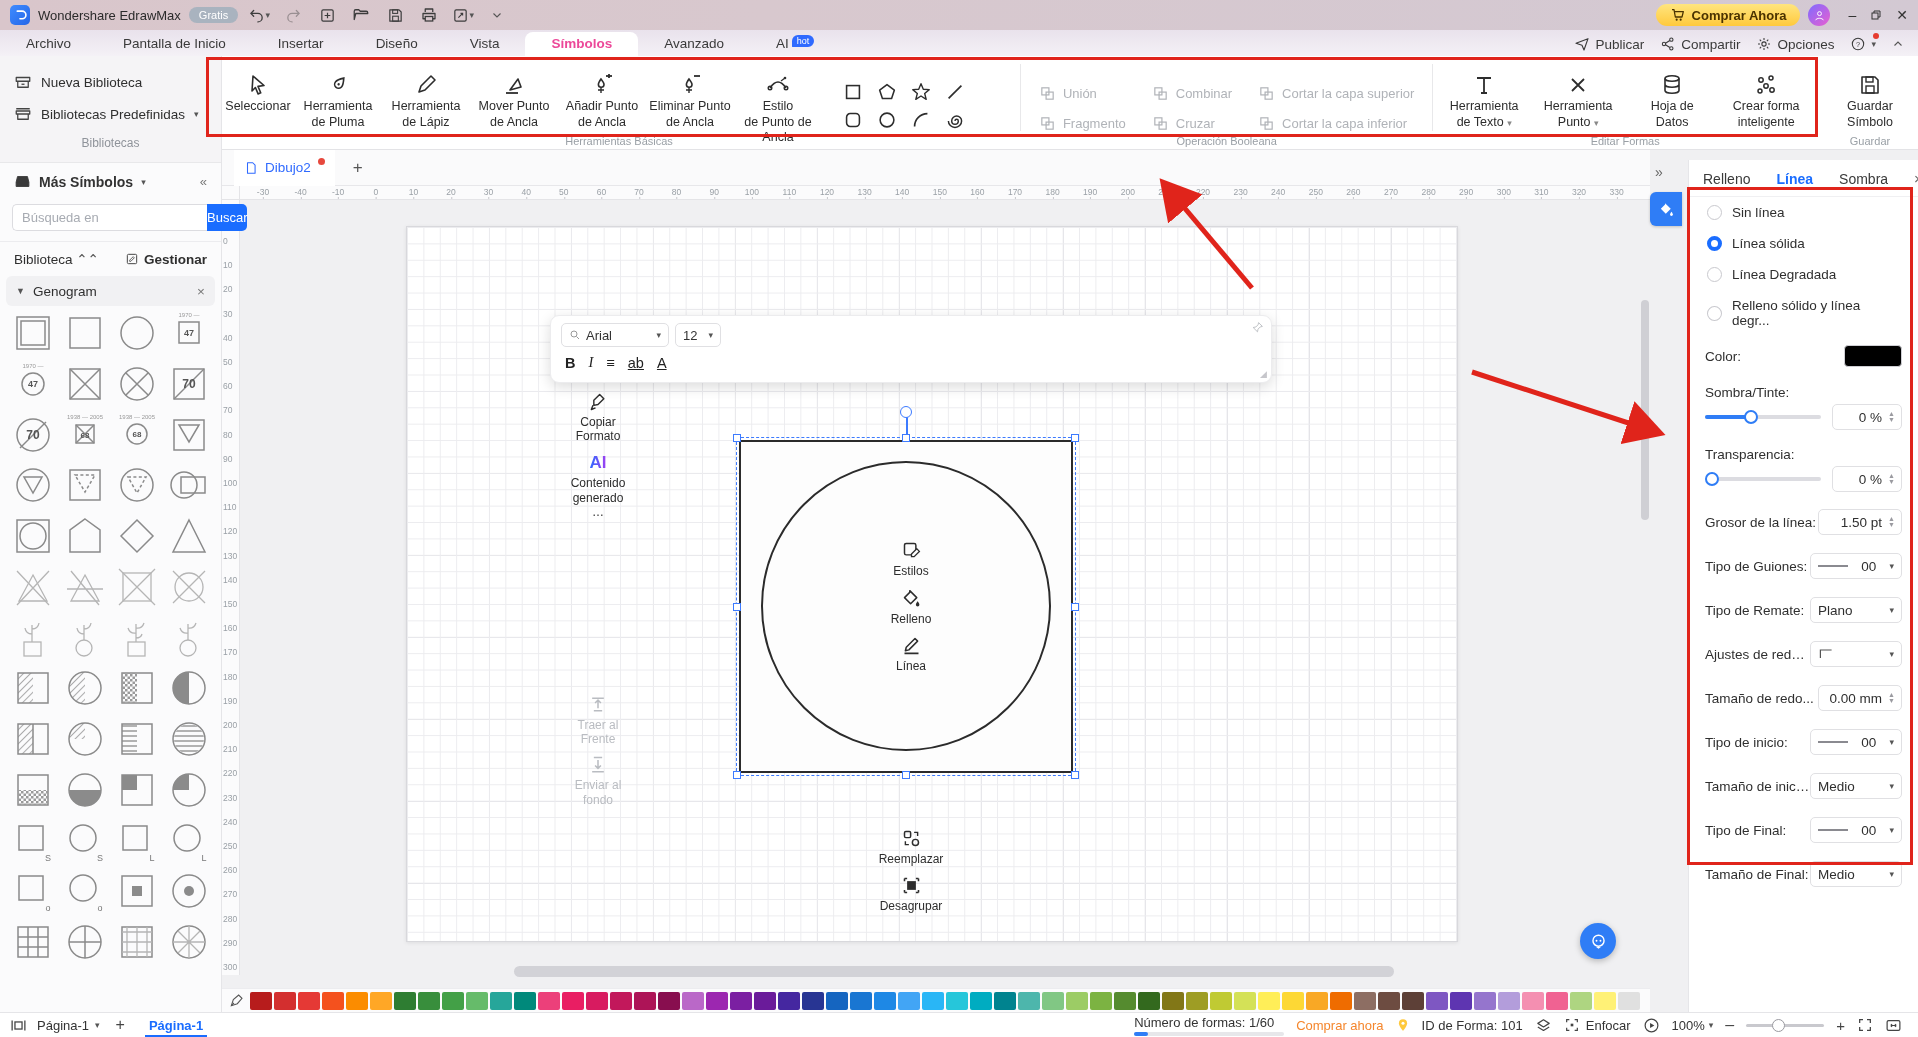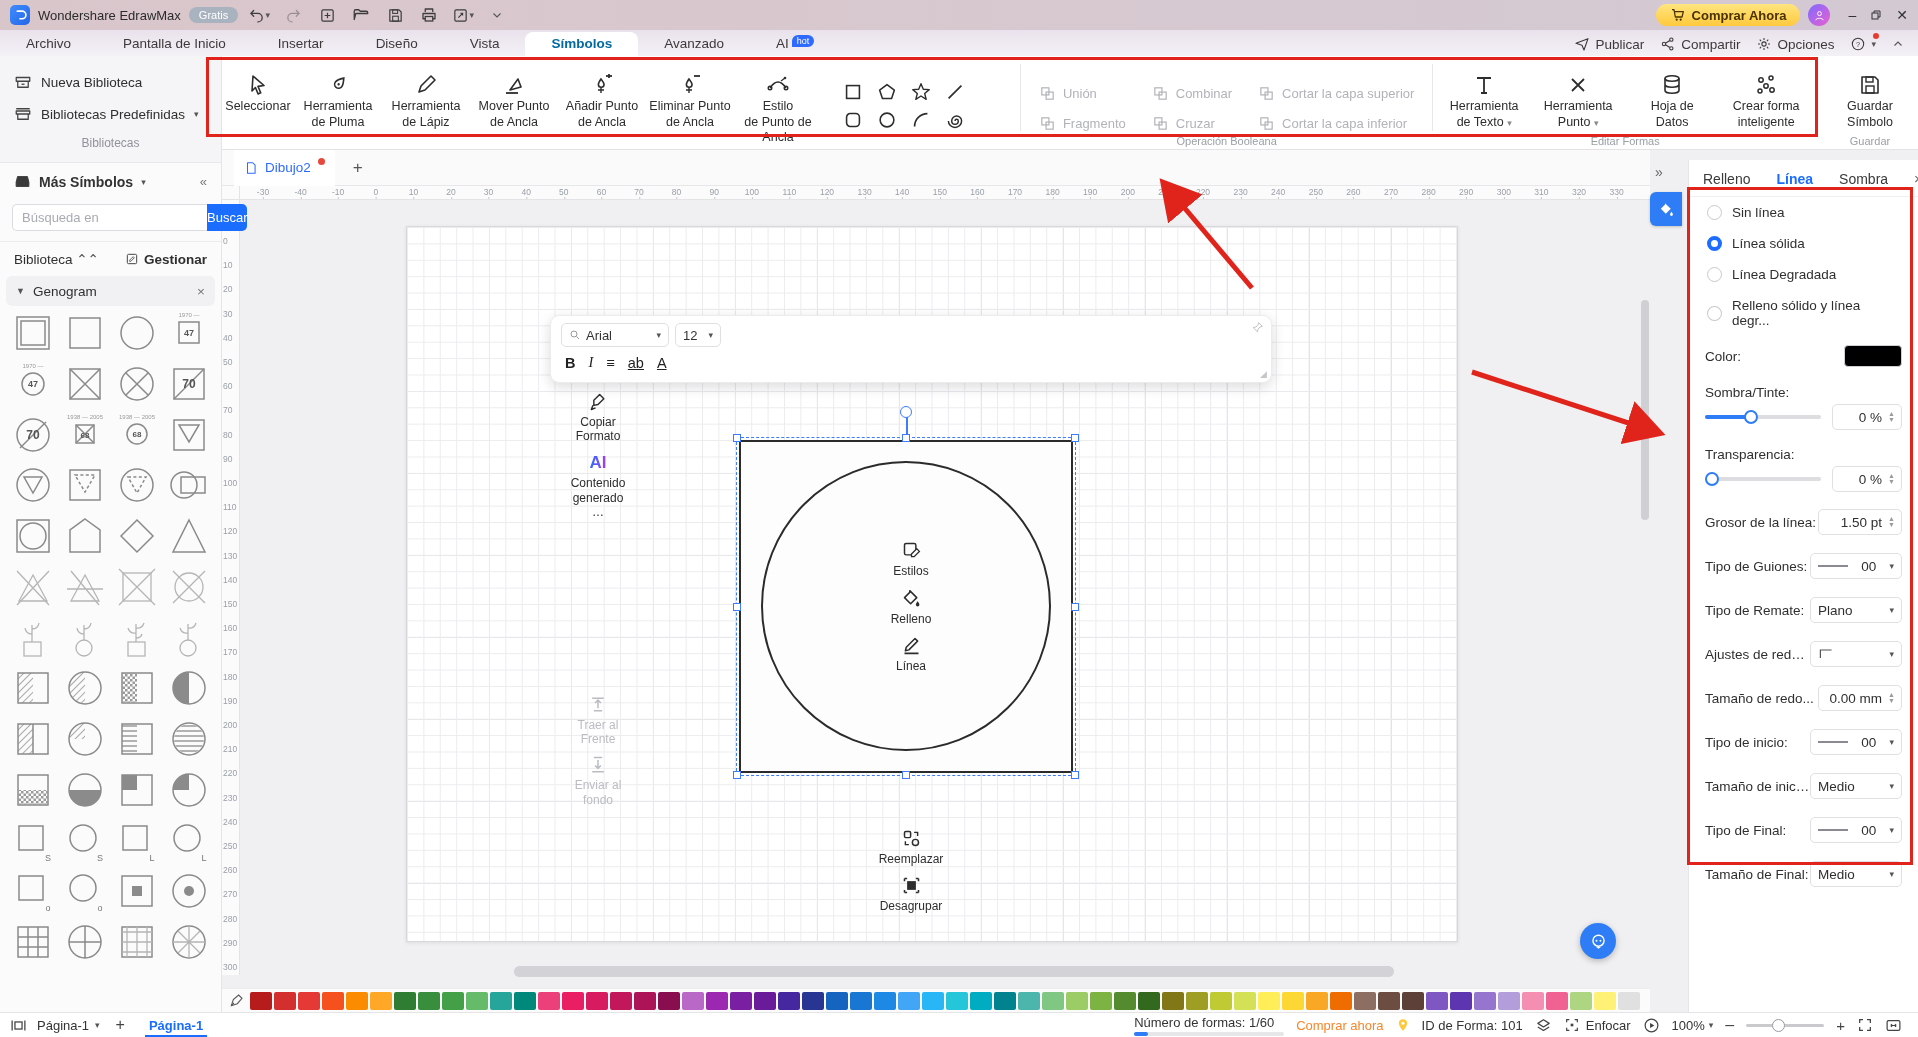--- a/index.html
+++ b/index.html
@@ -23,21 +23,21 @@
     background:linear-gradient(180deg,#ffe57f,#ffc93d); border-radius:13px; padding:3px 14px;
     color:#4a3200; font-weight:bold; font-size:13px; }
   .avatar { width:22px; height:22px; border-radius:50%; background:linear-gradient(135deg,#7f6bff,#e95fd0);
     display:flex; align-items:center; justify-content:center; }
   .winbtns { display:flex; align-items:center; gap:14px; margin-left:10px; color:#333; font-size:14px; }
 
   
   #menubar { position:absolute; left:0; top:30px; width:1918px; height:26px;
     background:linear-gradient(180deg,#e9e2ec,#f4f1f6); display:flex; align-items:flex-end; z-index:4; }
   .menu-tab { padding:4px 26px 5px; font-size:13.5px; color:#3a3a3a; cursor:default; white-space:nowrap; }
-  .menu-tab.active { background:#fff; border-radius:8px 8px 0 0; font-weight:bold; color:#0369a1; }
+  .menu-tab.active { background:#fff; border-radius:8px 8px 0 0; font-weight:bold; color:#ec4899; }
   .hot-badge { background:#2f6aff; color:#fff; font-size:9px; padding:1px 5px; border-radius:7px 7px 7px 1px; margin-left:3px; vertical-align:top;}
   #menu-right { margin-left:auto; display:flex; align-items:center; gap:16px; padding:0 14px 4px; color:#3a3a3a; font-size:13.5px;}
   .mr-item { display:flex; align-items:center; gap:5px; }
   .help-dot { position:relative; }
   .help-dot::after { content:""; position:absolute; right:-3px; top:-3px; width:6px; height:6px; background:#e63b2f; border-radius:50%; }
 
   
   #ribbon { position:absolute; left:222px; top:56px; width:1696px; height:94px; background:#fff; border-bottom:1px solid #e3e3e6; display:flex; z-index:3;}
   .rb-group { position:relative; display:flex; align-items:flex-start; padding-top:6px;margin-top:8px; }
   .rb-sep { width:1px; background:#e8e8ea; margin:8px 4px 18px; }
@@ -394,20 +394,21 @@
             <svg width="22" height="22" viewBox="0 0 24 24">
               <path d="M5 19A14 14 0 0 1 19 5" fill="none" stroke="#2d2d2d" stroke-width="1.8"></path>
             </svg>
           </span>
           <span>
             <svg width="22" height="22" viewBox="0 0 24 24">
               <path d="M12 13a1.8 1.8 0 0 1 3.6 0a3.6 3.6 0 0 1-7.2 0a5.4 5.4 0 0 1 10.8 0a7.2 7.2 0 0 1-14.4 0" fill="none" stroke="#2d2d2d" stroke-width="1.6"></path>
             </svg>
           </span>
         </div>
+        <div class="rb-caption">Herramientas Básicas</div>
       </div>
       <div class="rb-sep"></div>
       <div class="rb-group" style="width: 420px;">
         <div class="bool-grid">
           <div class="bool-item">
             <svg width="17" height="17" viewBox="0 0 24 24">
               <rect x="4" y="4" width="10" height="10" fill="none" stroke="#b0b3b8" stroke-width="1.7"></rect>
               <rect x="10" y="10" width="10" height="10" fill="none" stroke="#b0b3b8" stroke-width="1.7"></rect>
             </svg>
             <span>Unión</span>

